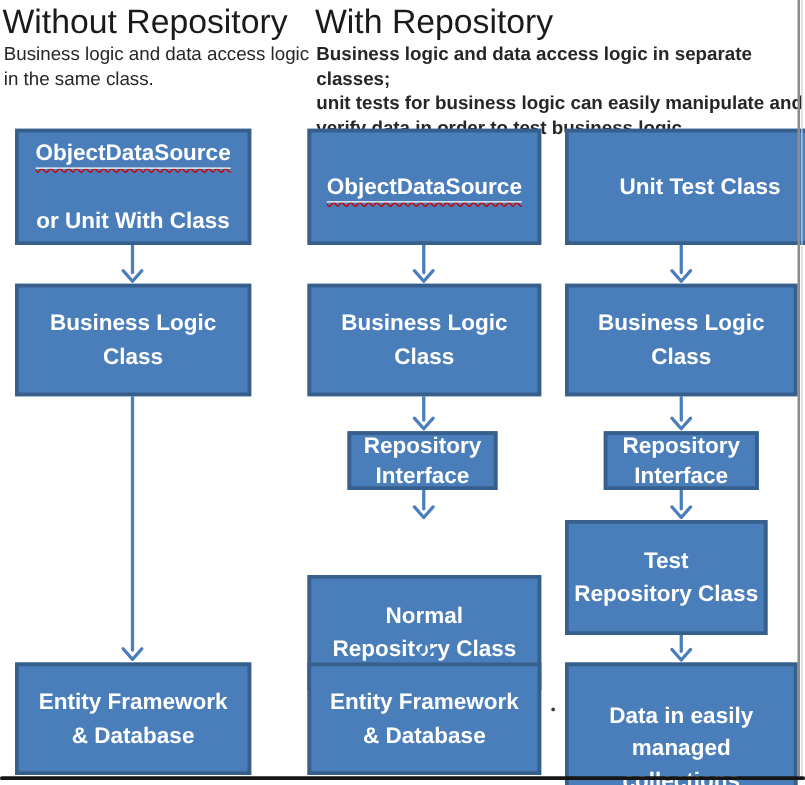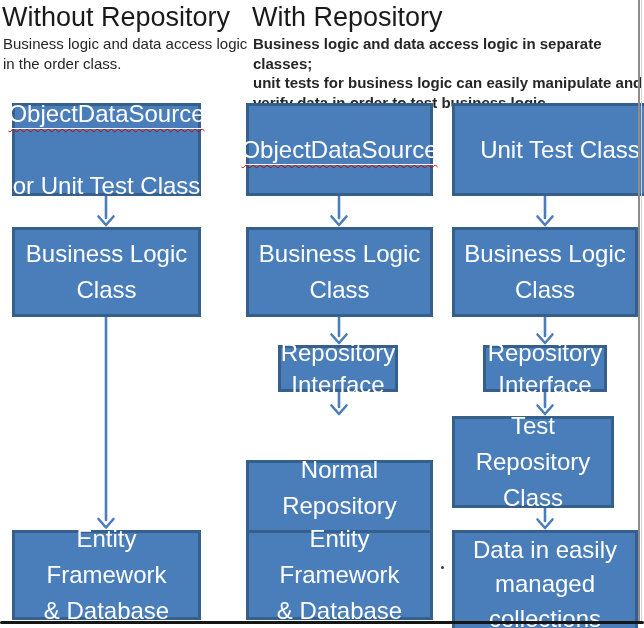--- a/index.html
+++ b/index.html
@@ -42,22 +42,23 @@
   .box{
     position:absolute;
     box-sizing:border-box;
     background:var(--box-fill);
     border:3px solid var(--box-border);
     color:var(--box-text);
     display:flex;
     align-items:center;
     justify-content:center;
     text-align:center;
-    font-size:24px;
+    font-size:18px;
     line-height:1.5;
+    font-weight:bold;
   }
   .box .label{white-space:pre-line;}
   .box.small{line-height:1.3;}
   .box .line{display:block;}
   .misspelled{
     text-decoration:underline wavy var(--squiggle);
     text-decoration-thickness:1px;
     text-underline-offset:6px;
   }
   .misspelled .underlined{
@@ -95,30 +96,30 @@
     background:#3a3a3a;
   }
 </style>
 </head>
 <body>
 
 <div class="canvas">
 
   <div class="heading left">Without Repository</div>
   <div class="desc left">Business logic and data access logic
-in the order class.</div>
+in the same class.</div>
   <div class="heading right">With Repository</div>
   <div class="desc right">Business logic and data access logic in separate classes;
 unit tests for business logic can easily manipulate and
 verify data in order to test business logic.</div>
 
   <div class="box" style="left:12px;top:103px;width:189px;height:93px;">
     <div class="label">
       <span class="line"><span class="misspelled"><span class="underlined">ObjectDataSource</span></span></span>
-      <span class="line">or Unit Test Class</span>
+      <span class="line">or Unit With Class</span>
     </div>
   </div>
 
   <svg class="arrow" style="left:96px;top:196px;" width="20" height="31">
     <line x1="10" y1="0" x2="10" y2="22"></line>
       <polyline points="2.5,20.5 10,29 17.5,20.5"></polyline>
   </svg>
 
   <div class="box" style="left:12px;top:227px;width:189px;height:90px;">
     <div class="label">Business Logic

